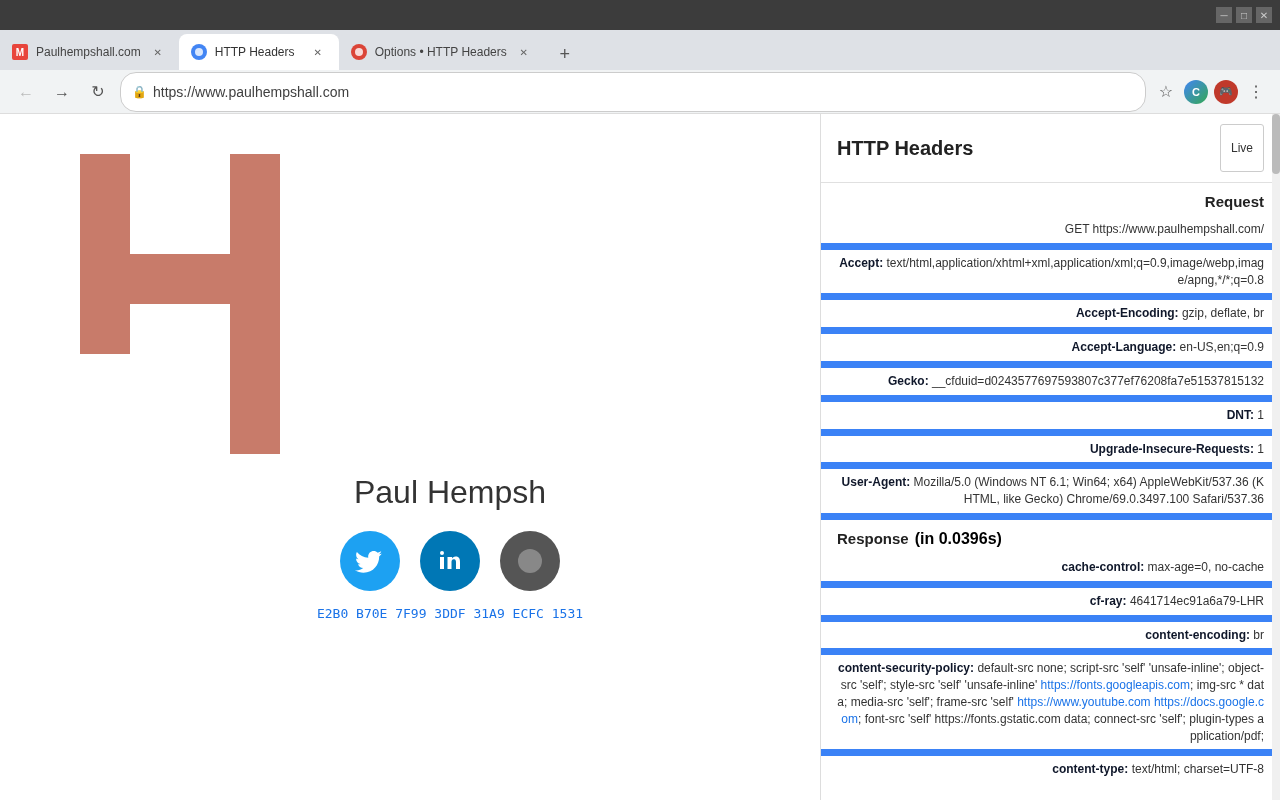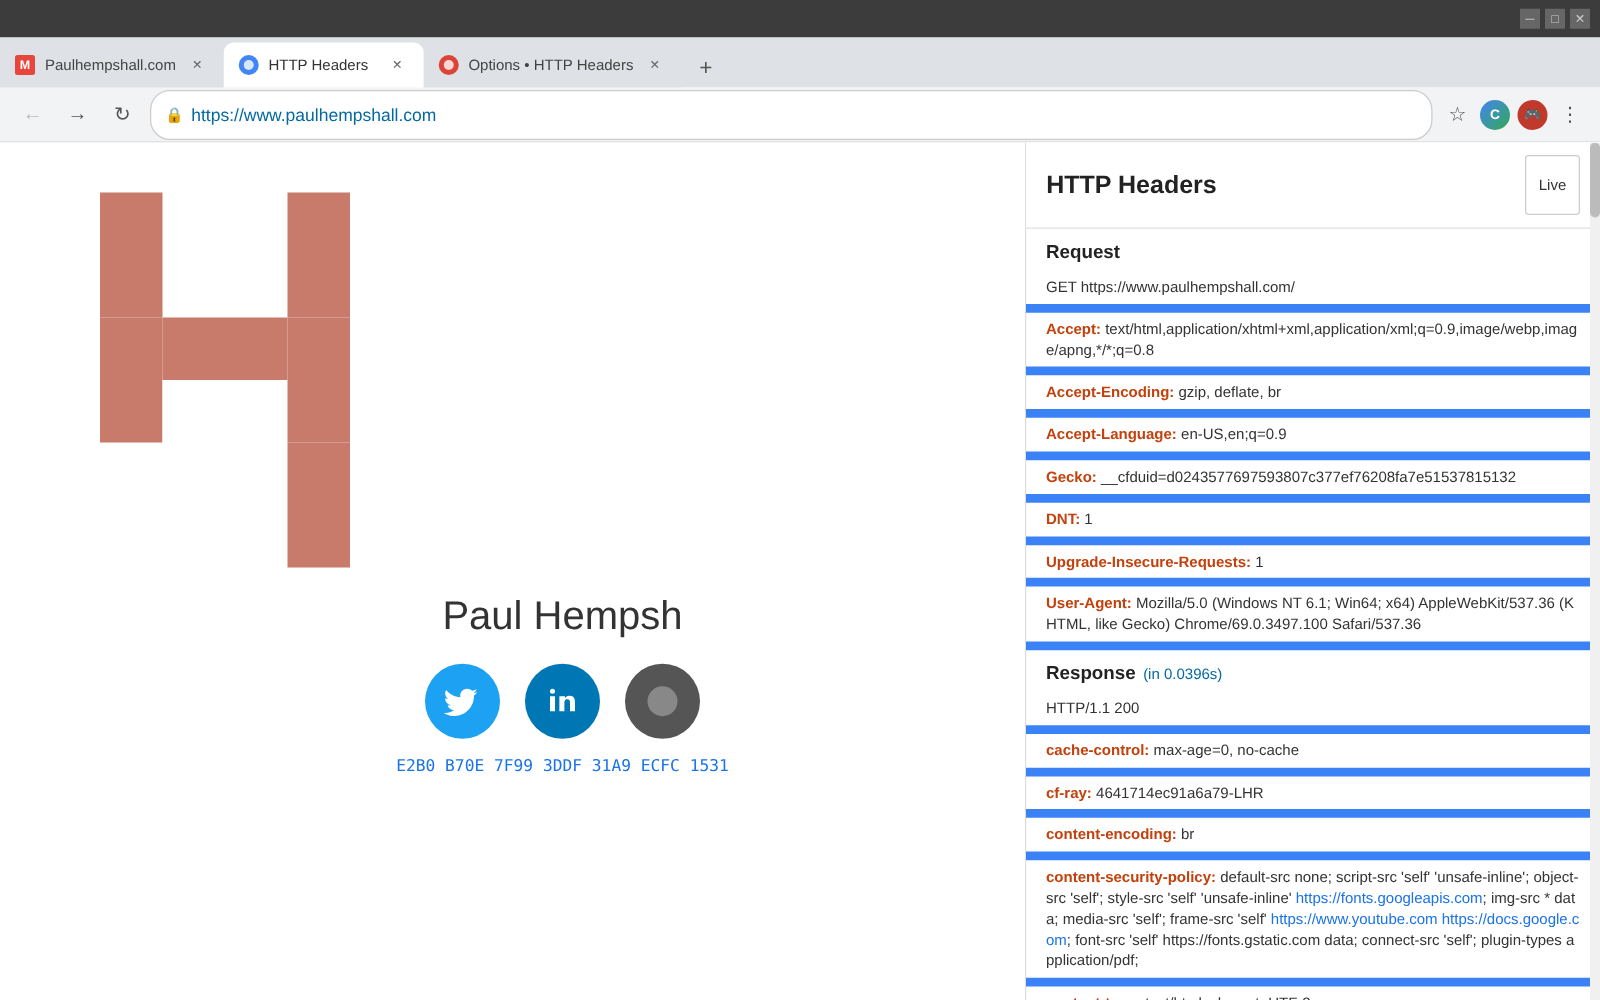--- a/index.html
+++ b/index.html
@@ -113,21 +113,21 @@
       font-size: 12px;
       z-index: 1;
     }
     .address-text {
       width: 100%;
       height: 40px;
       border: 1px solid #ccc;
       border-radius: 16px;
       padding: 0 12px 0 32px;
       font-size: 14px;
-      color: #0369a1;
+      color: #404040;
       background: #fff;
       display: flex;
       align-items: center;
       line-height: 32px;
     }
     .address-icons {
       display: flex;
       gap: 6px;
       align-items: center;
     }
@@ -242,55 +242,56 @@
       border-radius: 3px;
       padding: 16px 10px;
       font-size: 12px;
       color: #333;
       cursor: pointer;
     }
     .panel-body {
       flex: 1;
       overflow-y: auto;
       padding: 0;
+      text-align: right;
     }
 
     .section-title {
       font-size: 15px;
       font-weight: bold;
       color: #222;
       padding: 10px 16px 6px;
     }
     .response-title {
       font-size: 15px;
       font-weight: bold;
       color: #222;
       padding: 10px 16px 6px;
       display: flex;
       align-items: baseline;
       gap: 6px;
     }
     .response-time {
-      font-size: 12px;
-      font-weight: normal;
-      color: #0369a1;
+      font-size: 16px;
+      font-weight: bold;
+      color: #000000;
     }
 
     .header-row {
       padding: 5px 16px;
       border-bottom: 7px solid #3b82f6;
       line-height: 1.4;
       color: #333;
       font-size: 12px;
       word-break: break-all;
     }
     .header-row:last-child { border-bottom: none; }
     .header-name {
       font-weight: bold;
-      color: #c2410c;
+      color: #0f172a;
     }
     .header-value {
       color: #333;
     }
 
     
     .panel-scroll {
       position: absolute;
       right: 0;
       top: 0;
@@ -502,23 +503,20 @@
       <div class="header-row">
         <span class="header-name">User-Agent:</span>
         <span class="header-value">Mozilla/5.0 (Windows NT 6.1; Win64; x64) AppleWebKit/537.36 (KHTML, like Gecko) Chrome/69.0.3497.100 Safari/537.36</span>
       </div>
 
       <div class="response-title">
         <span>Response</span>
         <span class="response-time">(in 0.0396s)</span>
       </div>
 
-      <div class="header-row">
-        <span>HTTP/1.1 200</span>
-      </div>
 
       <div class="header-row">
         <span class="header-name">cache-control:</span>
         <span class="header-value">max-age=0, no-cache</span>
       </div>
       <div class="header-row">
         <span class="header-name">cf-ray:</span>
         <span class="header-value">4641714ec91a6a79-LHR</span>
       </div>
       <div class="header-row">

